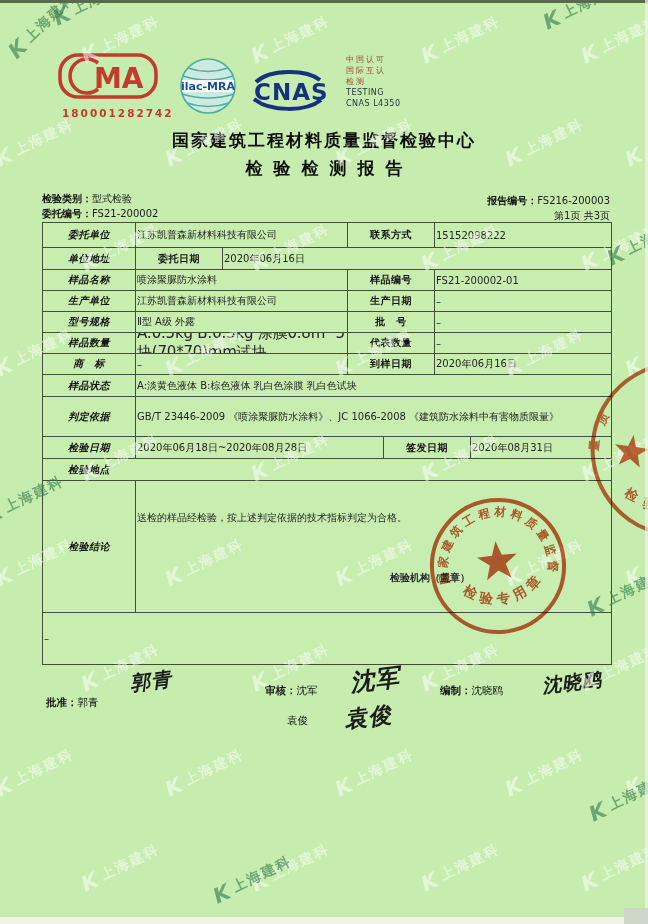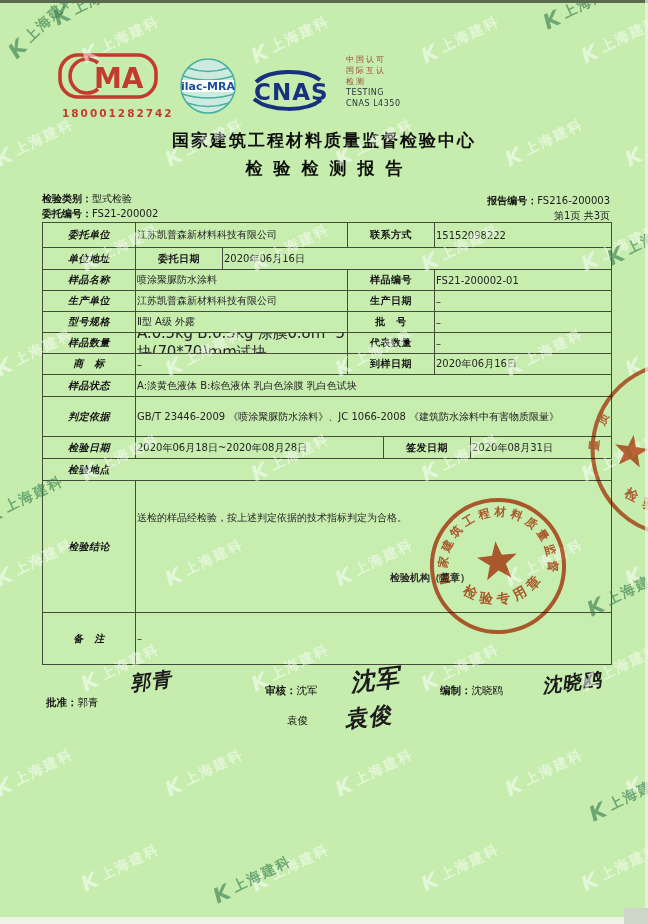--- a/index.html
+++ b/index.html
@@ -377,21 +377,20 @@
       <div class="c lbl wl">检验地点</div>
     </div>
     <div class="trow h132">
       <div class="c lbl wl">检验结论</div>
       <div class="c val wwide concl-val">
         <span>送检的样品经检验，按上述判定依据的技术指标判定为合格。</span>
         <span class="seal-label">检验机构（盖章）</span>
       </div>
     </div>
     <div class="trow h52">
-      <div class="c lbl wl">备　注</div>
       <div class="c val wwide">–</div>
     </div>
   </div>
 
   <div class="signs">
     <div class="pr" style="left:4px;top:28px"><b>批准：</b><span>郭青</span></div>
     <div class="sig" style="left:88px;top:0;font-size:20px">郭青</div>
     <div class="pr" style="left:223px;top:16px"><b>审核：</b><span>沈军</span></div>
     <div class="sig" style="left:308px;top:-4px;font-size:24px">沈军</div>
     <div class="pr" style="left:398px;top:16px"><b>编制：</b><span>沈晓鸥</span></div>

